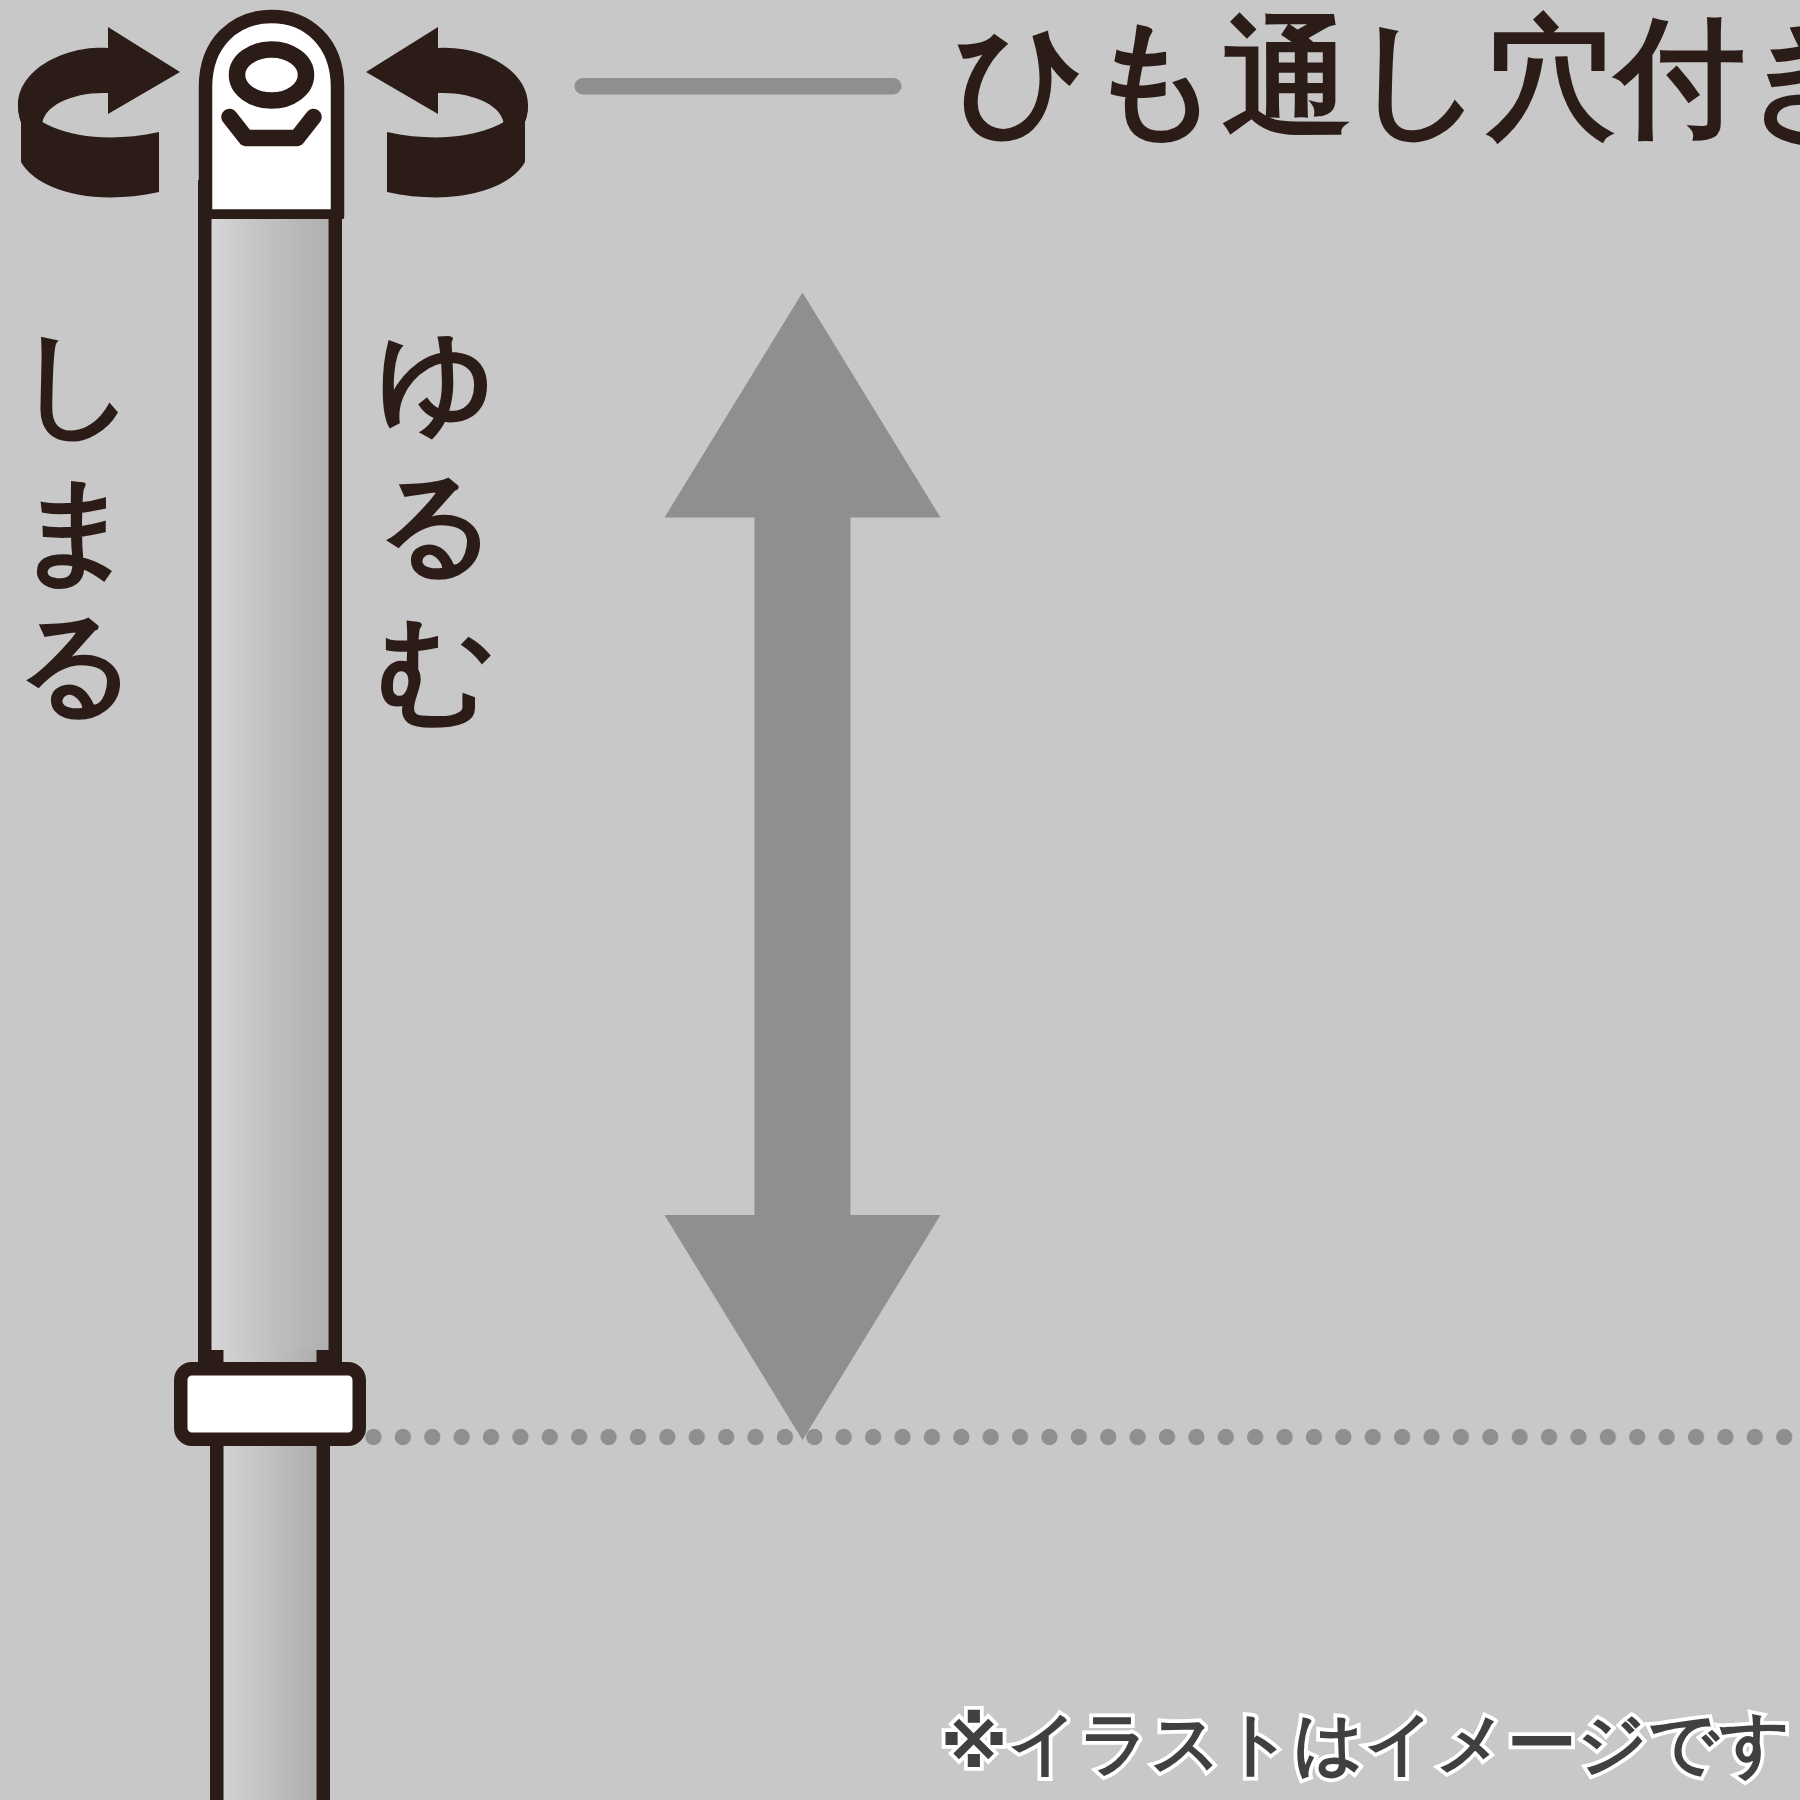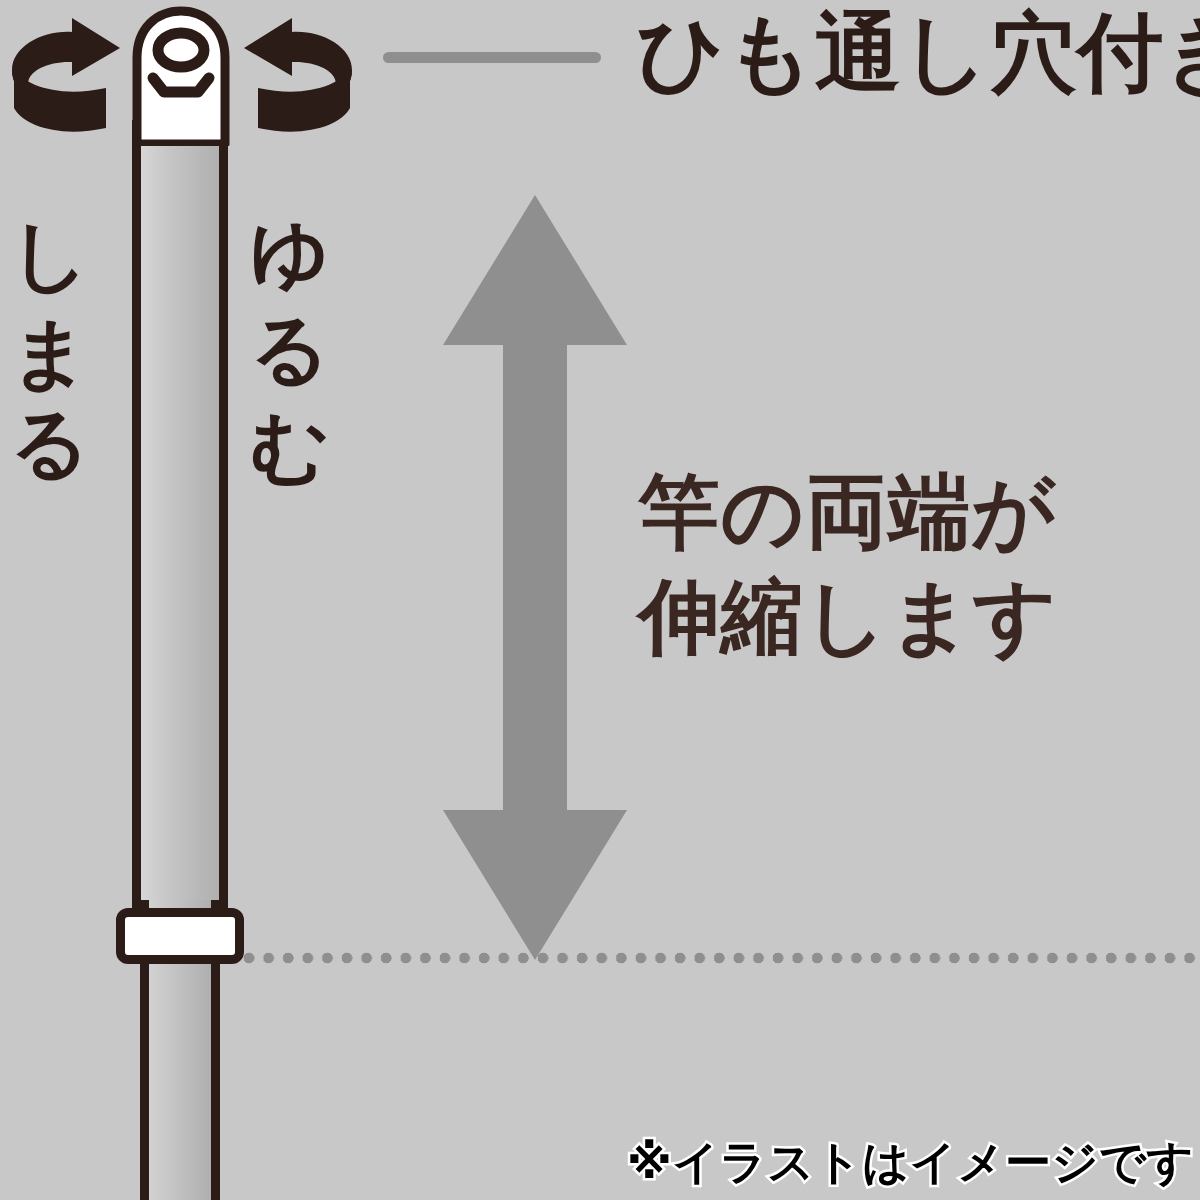--- a/index.html
+++ b/index.html
@@ -82,21 +82,21 @@
   }
   #body-copy .line { display: block; }
 
   
   #disclaimer {
     position: absolute;
     right: 6px;
     bottom: 6px;
     font-size: 46px;
     font-weight: 700;
-    color: #000000;
+    color: #404040;
     white-space: nowrap;
     letter-spacing: 0.01em;
     -webkit-text-stroke: 5px #ffffff;
     paint-order: stroke fill;
   }
 
   
   #dotted-line {
     position: absolute;
     left: 243px;
@@ -249,22 +249,18 @@
       L 137 615
       L 197 615
       L 105 765
       L 13 615
       L 73 615
       L 73 150
       L 13 150
       Z"></path>
   </svg>
 
-  <div id="body-copy">
-    <span class="line">竿の両端が</span>
-    <span class="line">伸縮します</span>
-  </div>
 
   <div id="dotted-line"></div>
 
   <div id="disclaimer">※イラストはイメージです</div>
 
 </div>
 
 </body></html>

